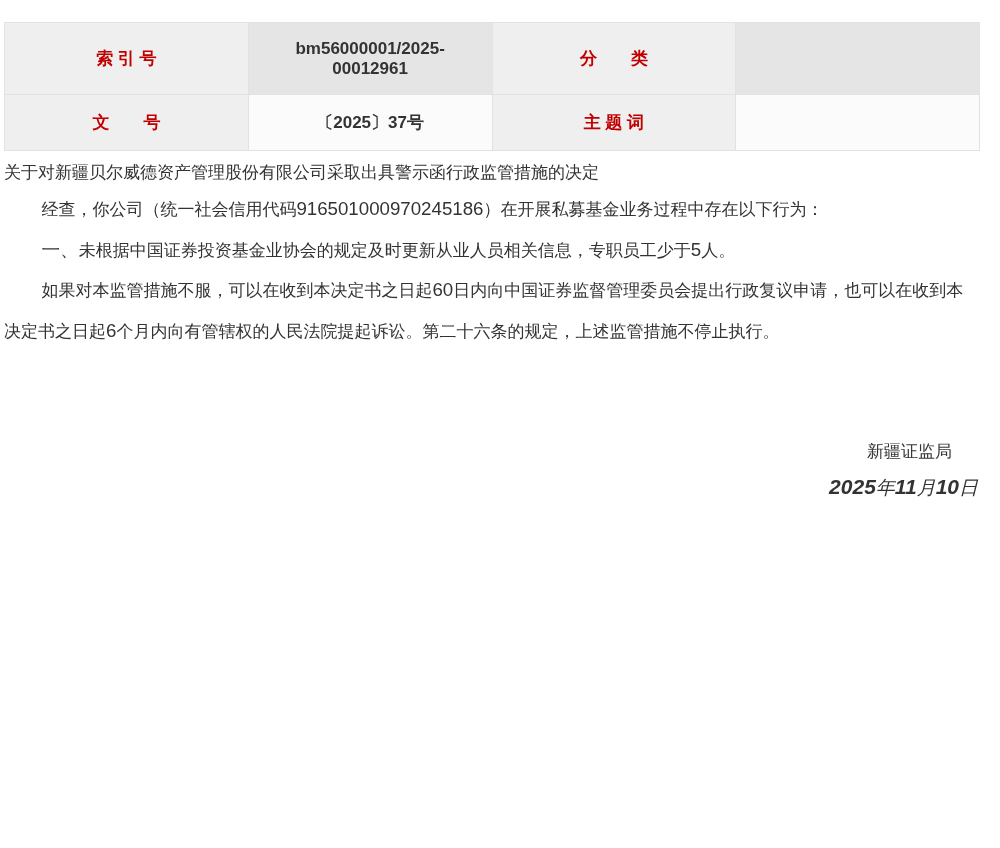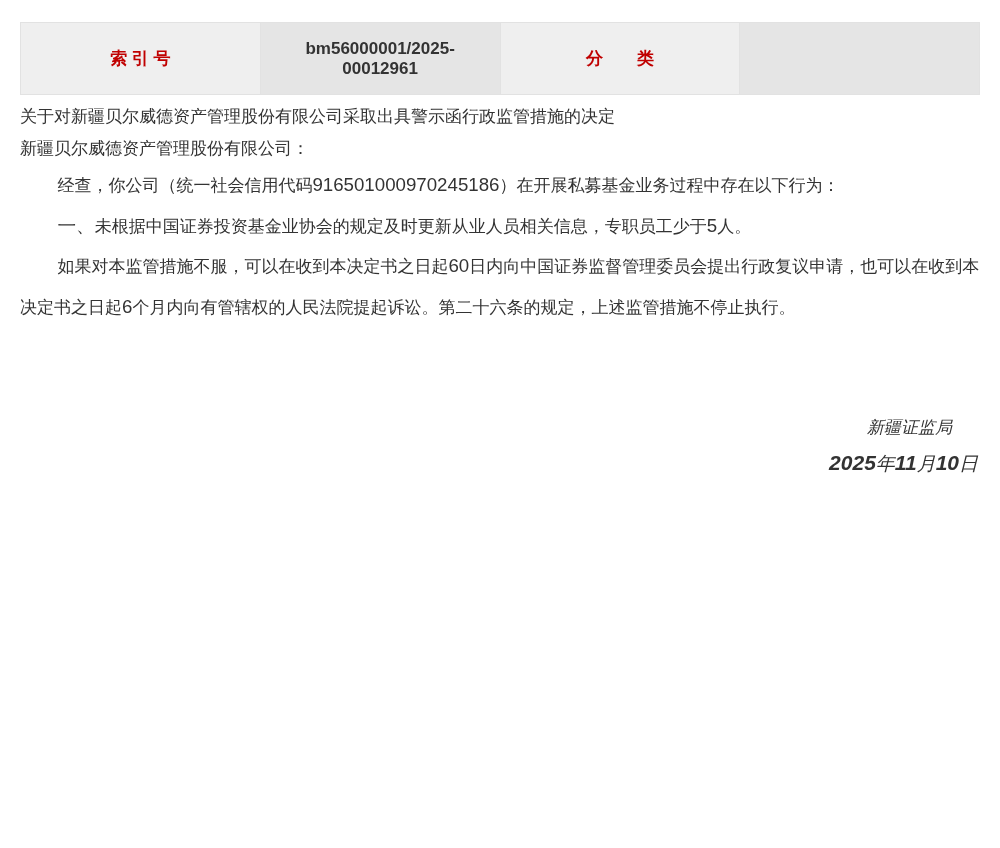--- a/index.html
+++ b/index.html
@@ -1,17 +1,17 @@
 <!DOCTYPE html>
 <html><head>
 <meta charset="utf-8">
 <style>
   html,body{margin:0;padding:0;background:#ffffff;}
   body{font-family:"Liberation Sans","DejaVu Sans",sans-serif;color:#333333;}
-  .page{width:1000px;min-height:848px;box-sizing:border-box;padding:22px 20px 0 20px;position:relative;}
+  .page{width:1000px;min-height:848px;box-sizing:border-box;padding:22px 20px 0 4px;position:relative;}
 
   
   table.meta{width:100%;border-collapse:collapse;table-layout:fixed;}
   .meta td{border:1px solid #e2e2e2;text-align:center;vertical-align:middle;
            font-size:17px;padding:6px 10px;box-sizing:border-box;word-wrap:break-word;}
   .meta td.lbl{background:#efefef;color:#c00000;font-weight:bold;}
   .meta td.val{color:#333333;font-weight:bold;background:#e5e5e5;}
   .meta tr:nth-child(1){height:72px;}
   .meta tr:nth-child(2){height:56px;}
   .meta tr:nth-child(3){height:54px;}
@@ -21,21 +21,21 @@
   
   .docbody{margin-top:6px;font-size:17px;color:#333333;}
   .docbody p{margin:0;}
   p.noindent{line-height:1.88;text-indent:0;}
   p.indent{line-height:2.18;text-indent:2.2em;}
   .docbody b{font-size:1.1em;font-weight:normal;}
 
   
   .sig-block{margin-top:86px;text-align:right;font-size:17px;}
   .sig-block p{margin:0;}
-  .sig{padding-right:28px;line-height:1.7;font-style:italic;}
+  .sig{padding-right:28px;line-height:1.7;}
   .date{padding-right:2px;font-size:19px;line-height:1.9;font-style:italic;}
   .date b{font-size:21px;font-weight:bold;}
 </style>
 </head>
 <body>
 
 <div class="page">
 
   <table class="meta">
     <colgroup>
@@ -44,26 +44,31 @@
         <col style="width:25%">
         <col style="width:25%">
       </colgroup>
     <tbody>
       <tr>
         <td class="lbl">索 引 号</td>
         <td class="val">bm56000001/2025-00012961</td>
         <td class="lbl">分　　类</td>
         <td class="val"></td>
       </tr>
+      <tr>
+        <td class="lbl">文　　号</td>
+        <td class="val">〔2025〕37号</td>
+        <td class="lbl">主 题 词</td>
+        <td class="val"></td>
+      </tr>
     </tbody>
   </table>
 
   <div class="docbody">
     <p class="noindent">关于对新疆贝尔威德资产管理股份有限公司采取出具警示函行政监管措施的决定</p>
-    <p class="noindent">新疆贝尔威德资产管理股份有限公司：</p>
     <div id="paragraphs">
         <p class="indent"><span>经查，你公司（统一社会信用代码</span><b>916501000970245186</b><span>）在开展私募基金业务过程中存在以下行为：</span></p>
         <p class="indent"><b>一、</b><span>未根据中国证券投资基金业协会的规定及时更新从业人员相关信息，专职员工少于</span><b>5</b><span>人。</span></p>
         <p class="indent"><span>如果对本监管措施不服，可以在收到本决定书之日起</span><b>60</b><span>日内向中国证券监督管理委员会提出行政复议申请，也可以在收到本决定书之日起</span><b>6</b><span>个月内向有管辖权的人民法院提起诉讼。第二十六条的规定，上述监管措施不停止执行。</span></p>
       </div>
   </div>
 
   <div class="sig-block">
     <p class="sig">新疆证监局</p>
     <p class="date" id="date-line"><b>2025</b><span>年</span><b>11</b><span>月</span><b>10</b><span>日</span></p>

